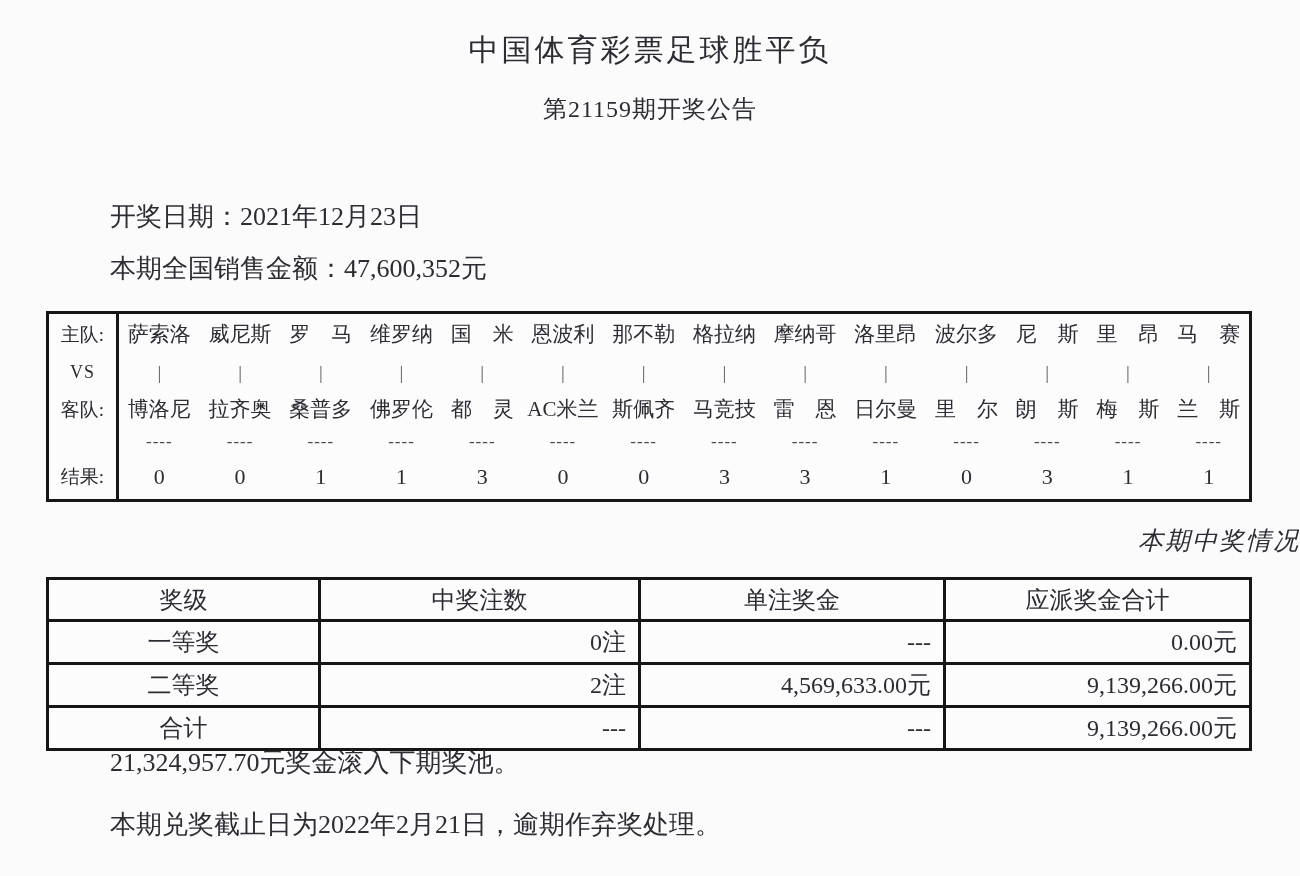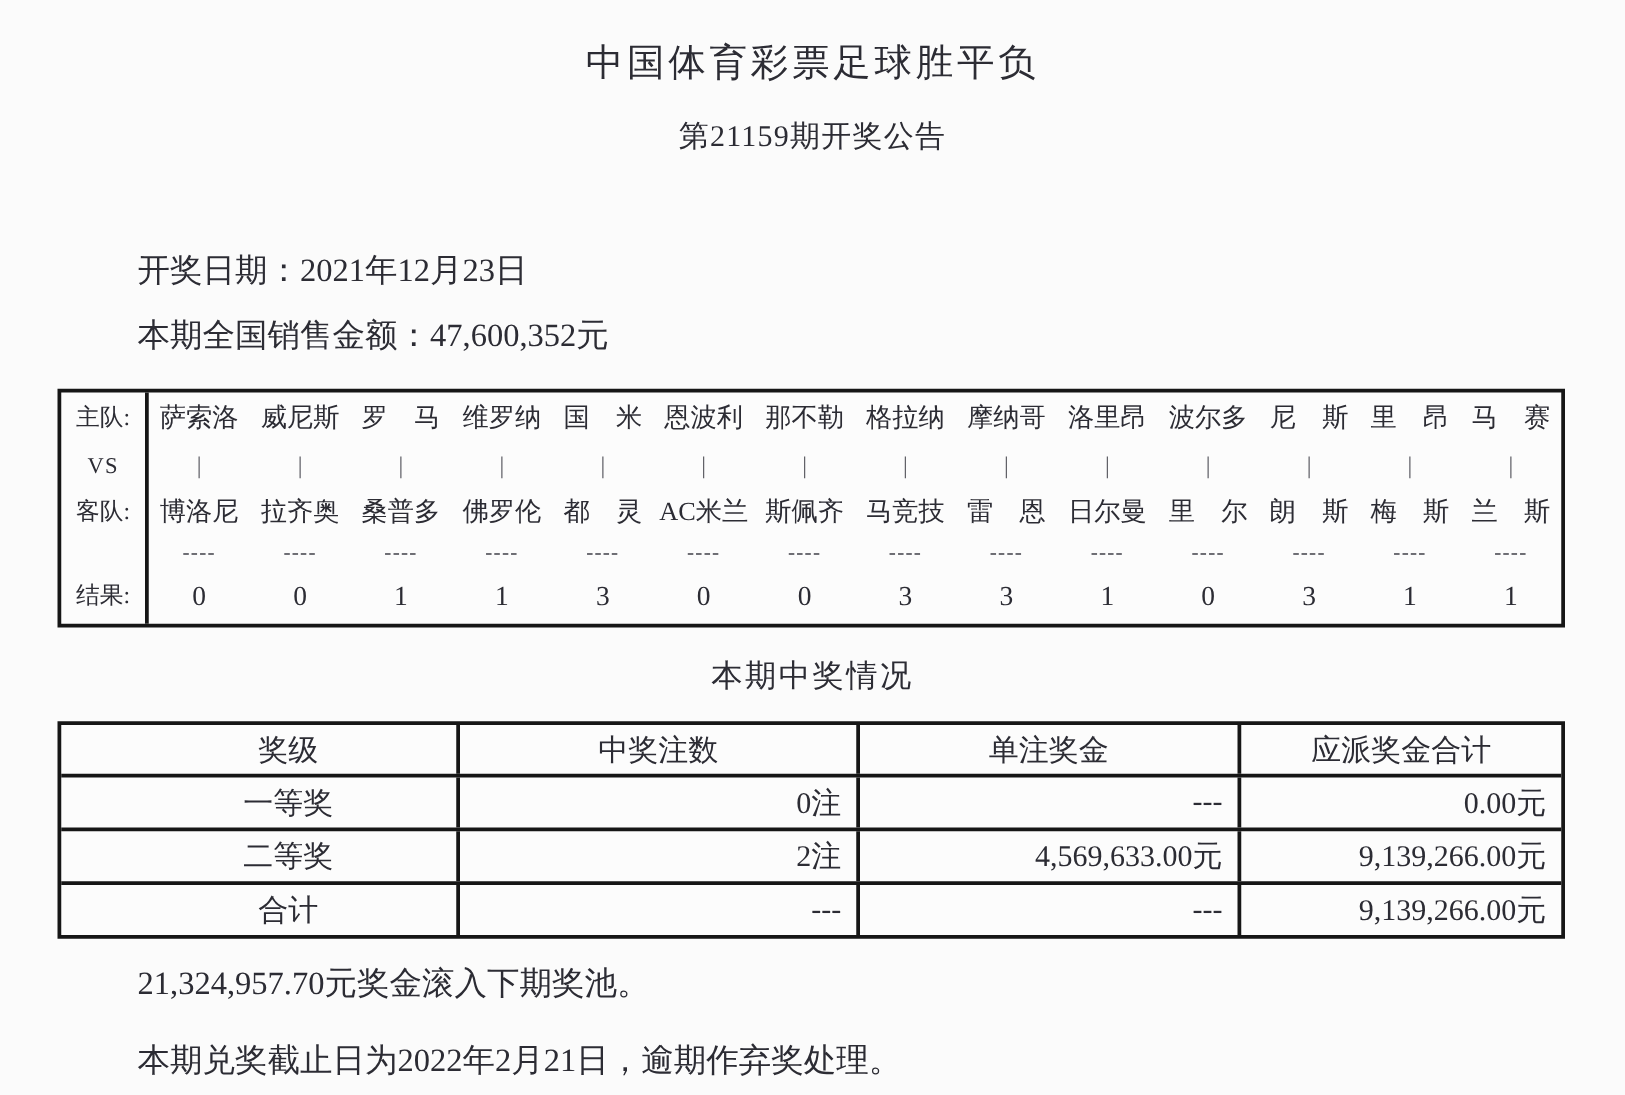--- a/index.html
+++ b/index.html
@@ -49,44 +49,45 @@
   .mcol { flex: 1 1 0; min-width: 0; }
   .cell { line-height: 1; }
   .cell.team { font-size: 21px; white-space: nowrap; }
   .cell.bar  { font-size: 19px; color: #5d5d64; }
   .cell.dash { font-size: 17px; color: #4a4a52; letter-spacing: 1px; }
   .cell.result { font-size: 22px; }
 
   
   .section-heading {
     position: absolute; top: 524px; left: 0; width: 100%;
-    text-align: center; font-size: 25px; letter-spacing: 2px;
+    text-align: right; font-size: 25px; letter-spacing: 2px;
     white-space: nowrap;
+    font-style: italic;
   }
   .prize-table {
     position: absolute; left: 46px; top: 577px;
     width: 1206px;
     border: 3px solid #161616; box-sizing: border-box;
     background: #fcfcfc;
   }
-  .pgrid { display: grid; grid-template-columns: 272px 320px 305px 1fr; padding-left: 47px; }
+  .pgrid { display: grid; grid-template-columns: 272px 320px 305px 1fr; }
   .pgrid .pcell {
     border-right: 3px solid #161616; box-sizing: border-box;
     display: flex; align-items: center;
     font-size: 24px; white-space: nowrap; overflow: hidden;
   }
   .pgrid .pcell:last-child { border-right: none; }
   .phead { height: 39px; border-bottom: 3px solid #161616; }
   .phead .pcell { justify-content: center; }
   .prow { height: 40px; border-bottom: 3px solid #161616; }
   .prow:last-of-type { border-bottom: none; }
   .pcell.level { justify-content: center; }
   .pcell.num { justify-content: flex-end; padding-right: 12px; }
 
-  .footer-line { position: absolute; left: 110px; font-size: 26px; white-space: nowrap; margin-top: 24px; }
+  .footer-line { position: absolute; left: 110px; font-size: 26px; white-space: nowrap; }
   .footer-rollover { top: 745px; }
   .footer-deadline { top: 807px; }
 </style>
 </head>
 <body>
 
 <div class="title">中国体育彩票足球胜平负</div>
 <div class="subtitle">第21159期开奖公告</div>
 
 <div class="info-line info-date"><span>开奖日期：</span><span>2021年12月23日</span></div>

